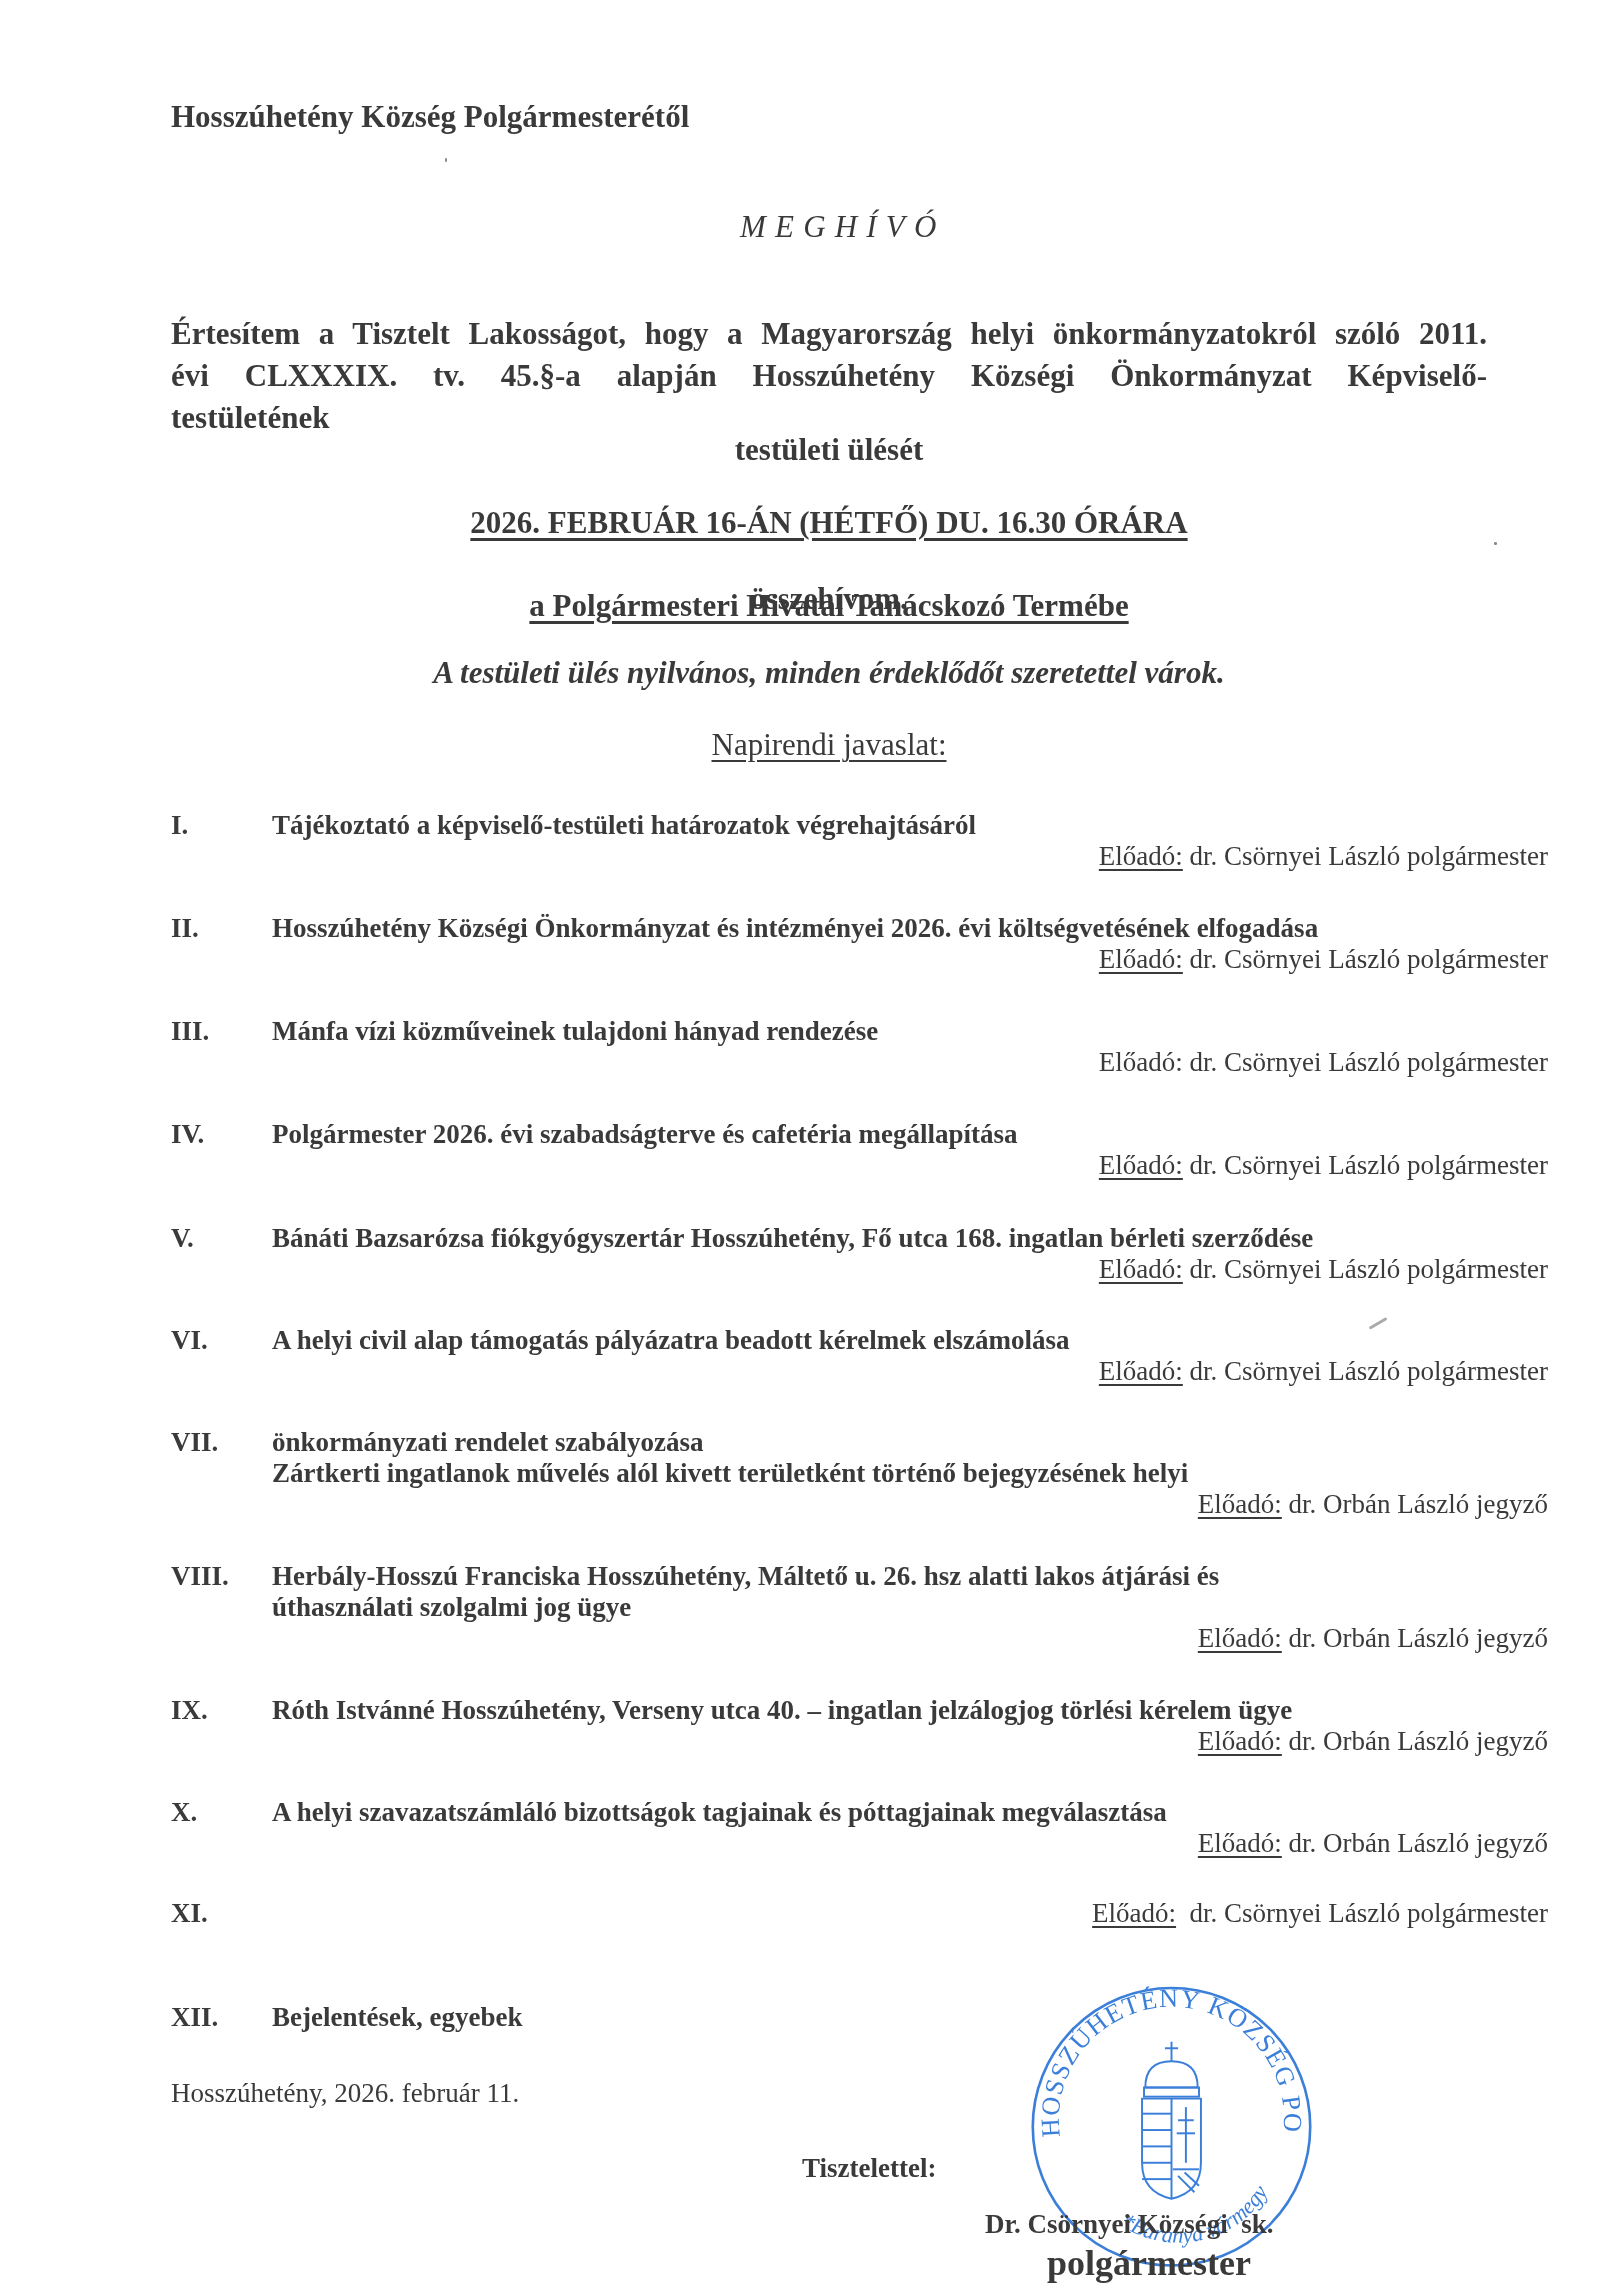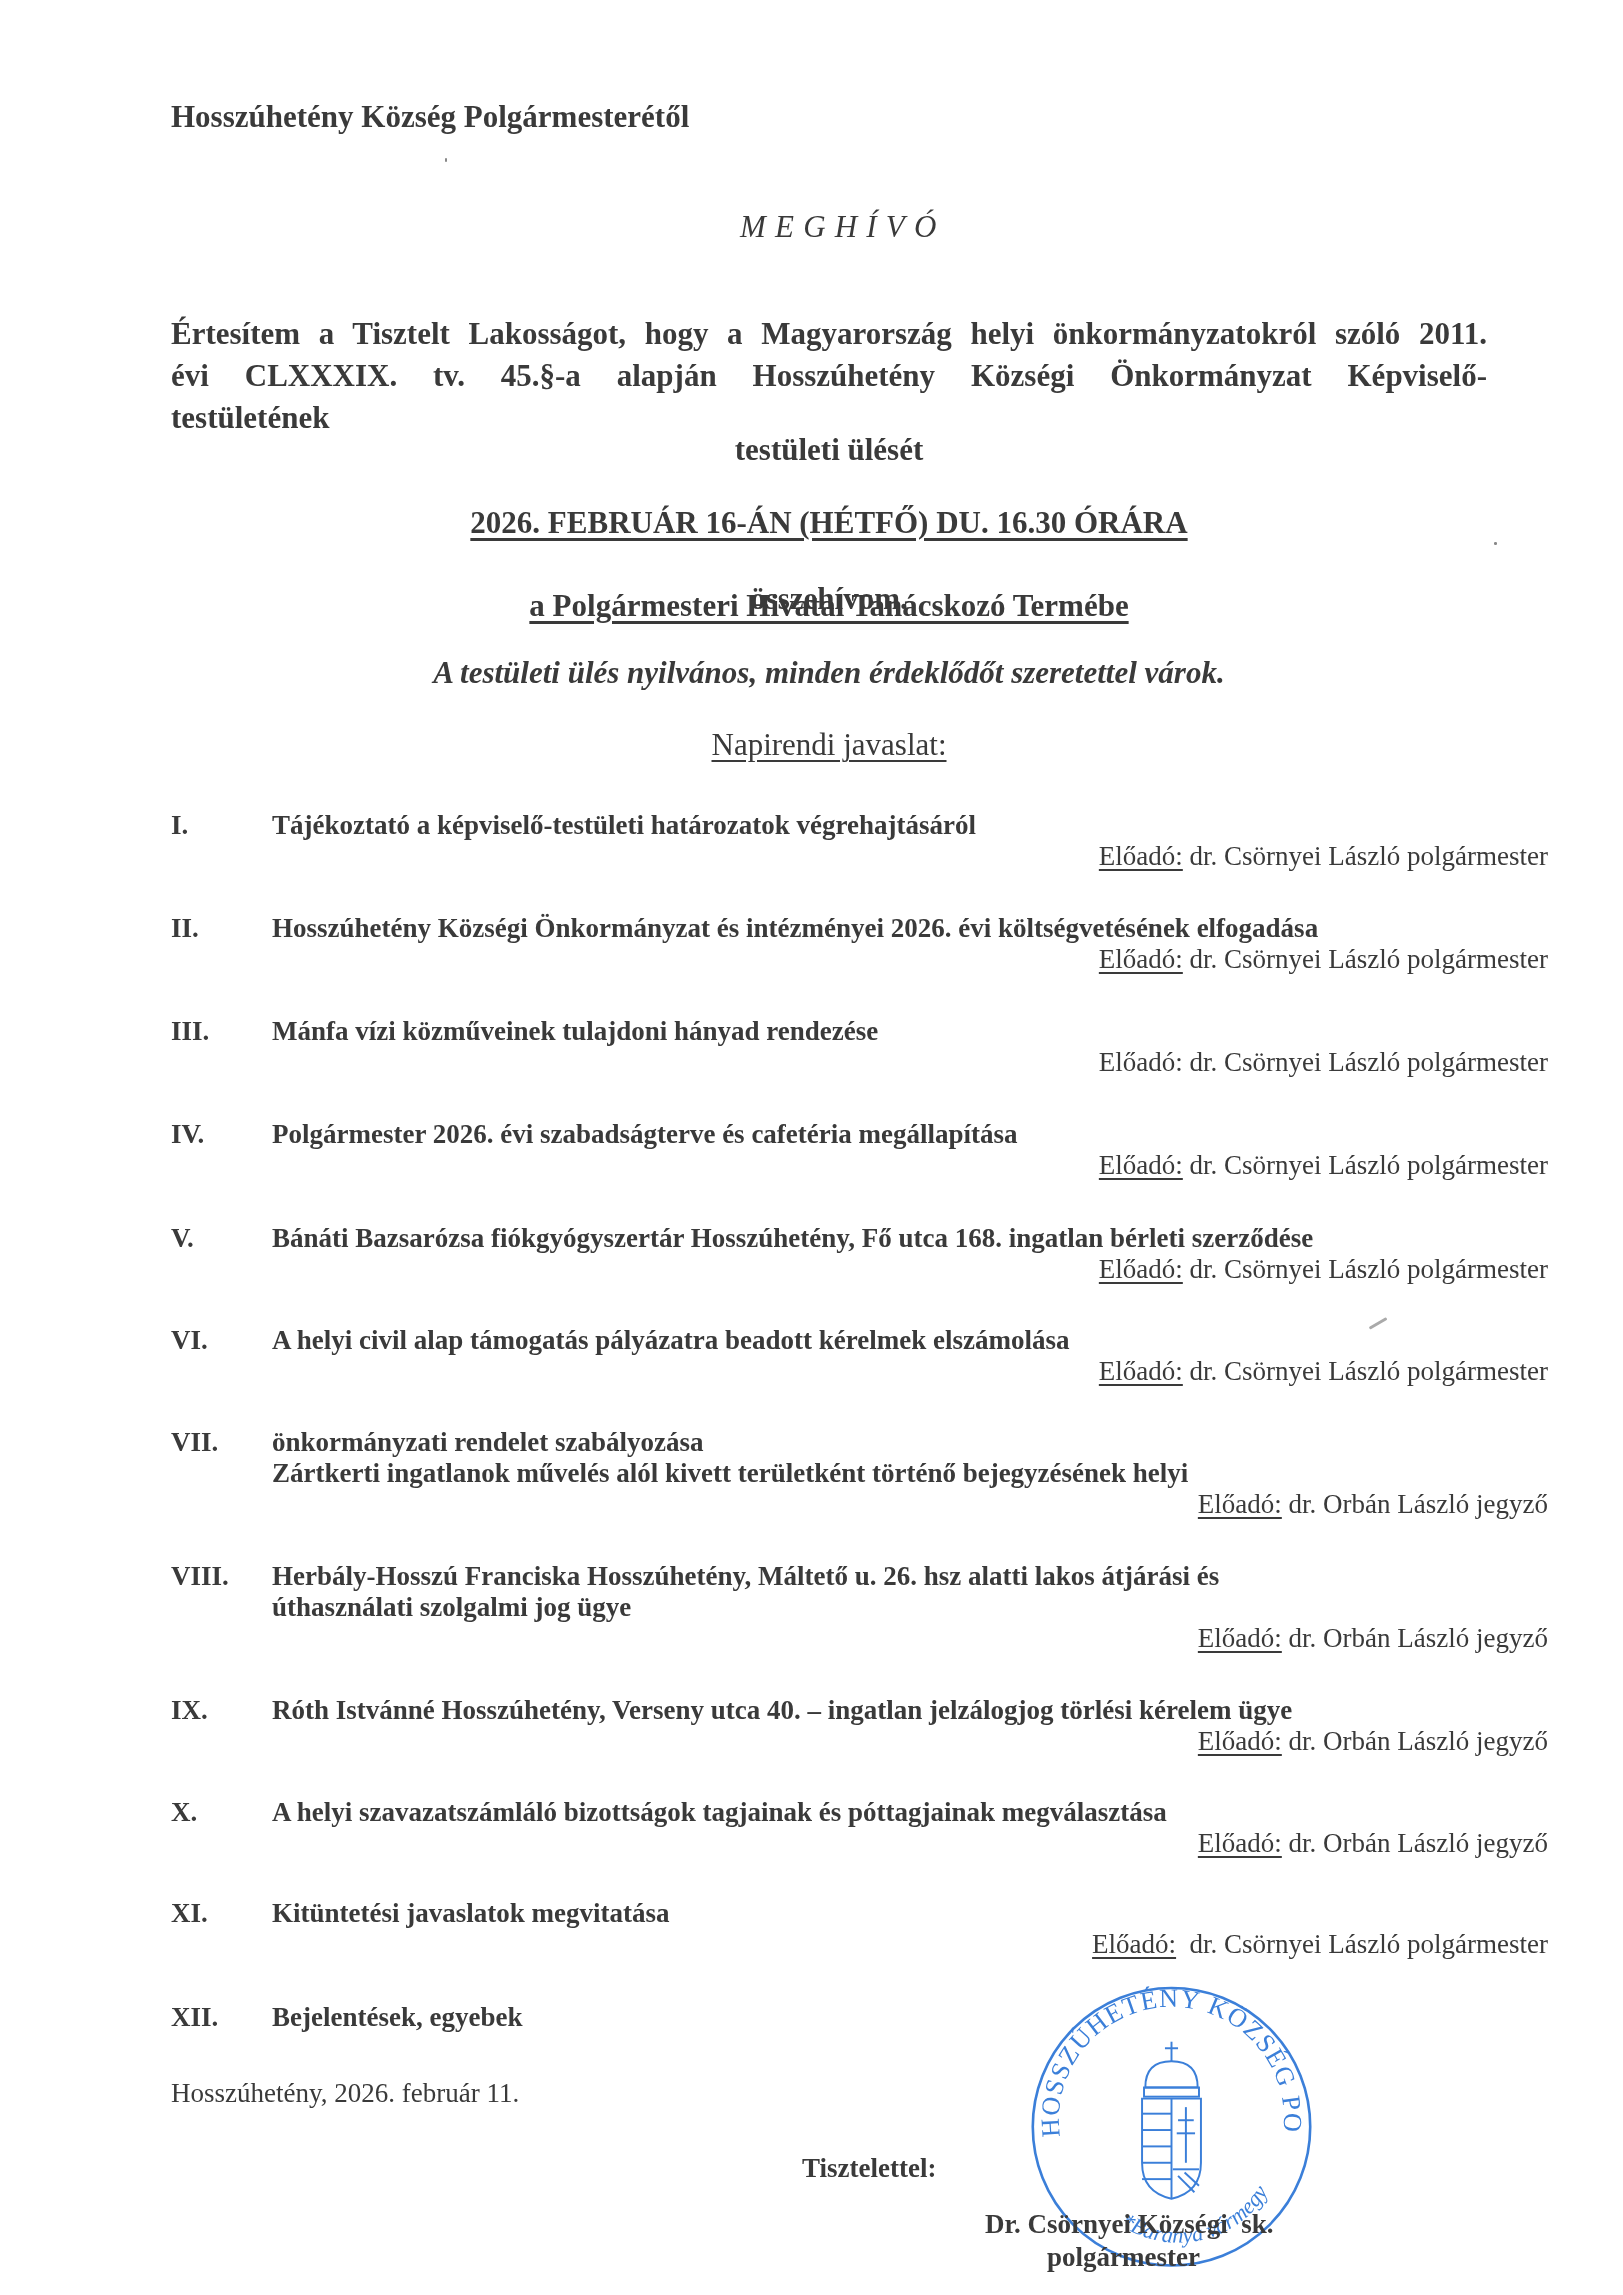--- a/index.html
+++ b/index.html
@@ -30,21 +30,21 @@
   .item .num { position: absolute; left: 0; top: 0; font-weight: bold; }
   .item .body { position: absolute; left: 101px; top: 0; width: 1276px; }
   .item .title { font-weight: bold; line-height: 31px; }
   .item .presenter { line-height: 31px; text-align: right; }
   .item .presenter .lbl { text-decoration: underline; text-decoration-thickness: 2px; text-underline-offset: 3.9px; }
   .item .presenter .lbl.plain { text-decoration: none; }
 
   #place-date { left: 171px; top: 2078px; font-size: 27px; }
   #closing { left: 802px; top: 2153px; font-size: 27px; font-weight: bold; }
   #signer-name { left: 985px; top: 2209px; font-size: 27px; font-weight: bold; }
-  #signer-title { left: 1047px; top: 2242px; font-size: 27px; font-weight: bold; }
+  #signer-title { left: 1047px; top: 2242px; font-size: 36px; font-weight: bold; }
 
   #stamp { left: 1021px; top: 1973px; width: 301px; height: 301px; }
   #stamp svg { width: 100%; height: 100%; }
 
   .speck { position: absolute; background: #888; border-radius: 1.3px; }
 </style>
 </head>
 <body>
 
 <div id="sender" class="abs">Hosszúhetény Község Polgármesterétől</div>
@@ -141,21 +141,20 @@
   <div class="num">X.</div>
   <div class="body">
     <div class="title">A helyi szavazatszámláló bizottságok tagjainak és póttagjainak megválasztása</div>
     <div class="presenter"><span class="lbl">Előadó:</span> <span>dr. Orbán László jegyző</span></div>
   </div>
 </div>
 
 <div class="item" style="top:1898px">
   <div class="num">XI.</div>
   <div class="body">
-    <div class="title">Kitüntetési javaslatok megvitatása</div>
     <div class="presenter" style="white-space:pre"><span class="lbl">Előadó:</span> <span> dr. Csörnyei László polgármester</span></div>
   </div>
 </div>
 
 <div class="item" style="top:2002px">
   <div class="num">XII.</div>
   <div class="body">
     <div class="title">Bejelentések, egyebek</div>
   </div>
 </div>

